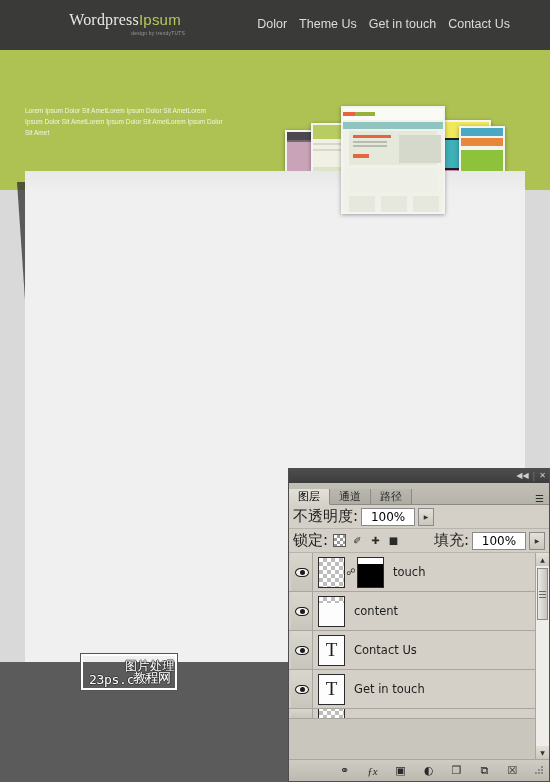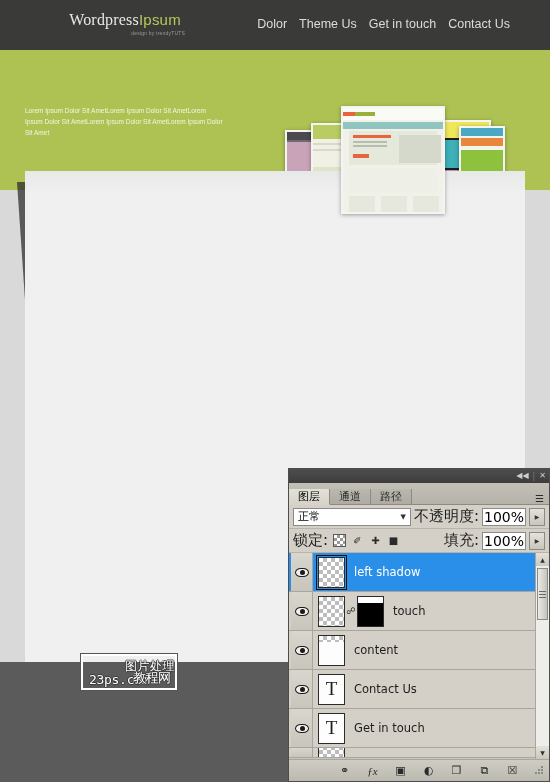--- a/index.html
+++ b/index.html
@@ -154,22 +154,22 @@
     border-bottom: 1px solid #b8b4ac;
   }
   .ps-label { font-size: 15px; color: #1d1d1d; white-space: nowrap; }
   .blend-select {
     flex: 1; height: 18px; background: #fff; border: 1px solid #8a8a8a;
     display: flex; align-items: center; justify-content: space-between;
     padding: 0 4px; font-size: 11px; color: #000; min-width: 0;
   }
   .caret-down { font-size: 7px; color: #333; }
   .num-field {
-    width: 44px; height: 18px; background: #fff; border: 1px solid #8a8a8a;
-    font-size: 14px; color: #000; display: flex; align-items: center;
+    width: 54px; height: 18px; background: #fff; border: 1px solid #8a8a8a;
+    font-size: 12px; color: #000; display: flex; align-items: center;
     justify-content: center;
   }
   .stepper {
     width: 16px; height: 18px; background: linear-gradient(#e4e1d9, #c9c6be);
     border: 1px solid #8a8a8a; display: flex; align-items: center;
     justify-content: center; font-size: 6px; color: #333;
   }
   .lock-icons { display: flex; gap: 5px; align-items: center; margin-left: 2px; }
   .lk {
     width: 13px; height: 13px; display: flex; align-items: center;
@@ -372,24 +372,20 @@
     </div>
 
     <div class="ps-tabs">
       <div class="ps-tab active">图层</div>
       <div class="ps-tab">通道</div>
       <div class="ps-tab">路径</div>
       <div class="tabs-menu">☰</div>
     </div>
 
     <div class="ps-row">
-      <div class="blend-select">
-        <span>正常</span>
-        <span class="caret-down">▼</span>
-      </div>
       <div class="ps-label">不透明度:</div>
       <div class="num-field">100%</div>
       <div class="stepper">▶</div>
     </div>
 
     <div class="ps-row">
       <div class="ps-label">锁定:</div>
       <div class="lock-icons">
         <div class="lk checker"></div>
         <div class="lk">✐</div>
@@ -398,27 +394,20 @@
       </div>
       <div class="spacer"></div>
       <div class="ps-label">填充:</div>
       <div class="num-field">100%</div>
       <div class="stepper">▶</div>
     </div>
 
     <div class="ps-list">
       <div class="ps-list-inner">
 
-        <div class="layer-row selected">
-          <div class="eye-cell">
-              <div class="eye"></div>
-            </div>
-          <div class="thumb outlined"></div>
-          <div class="layer-name">left shadow</div>
-        </div>
 
         <div class="layer-row">
           <div class="eye-cell">
               <div class="eye"></div>
             </div>
           <div class="thumb"></div>
           <div class="mask-link">☍</div>
           <div class="mask-thumb"></div>
           <div class="layer-name">touch</div>
         </div>

